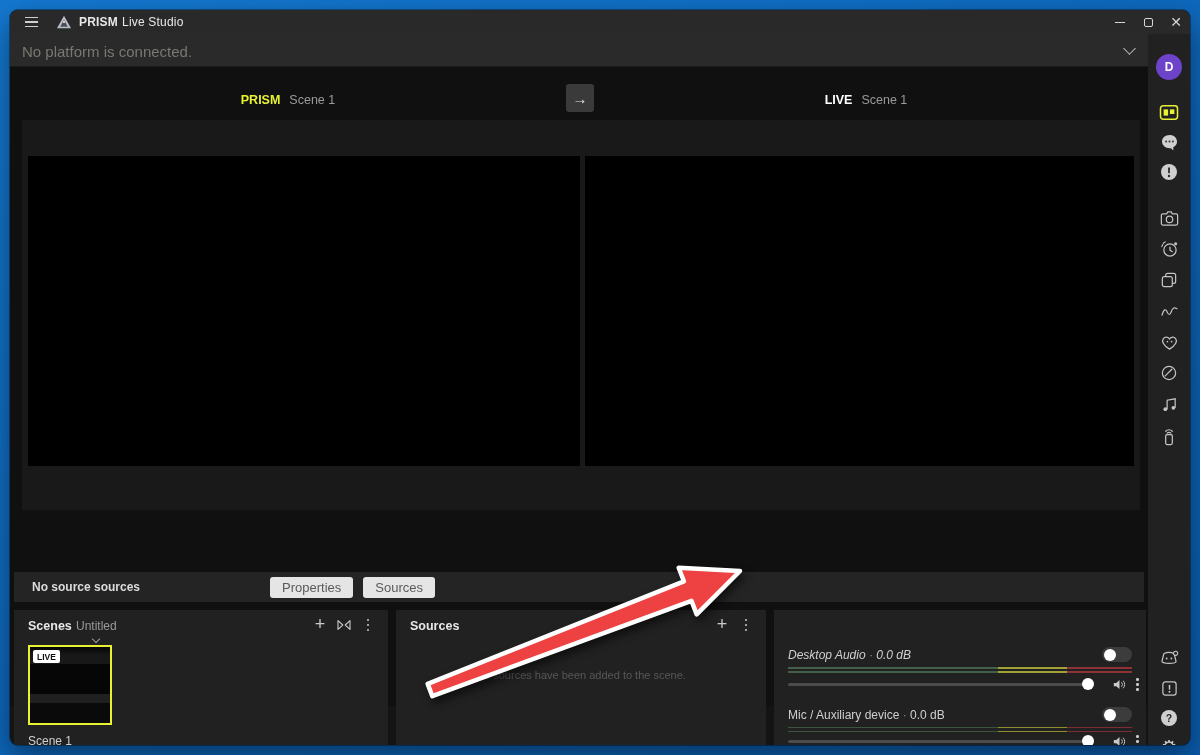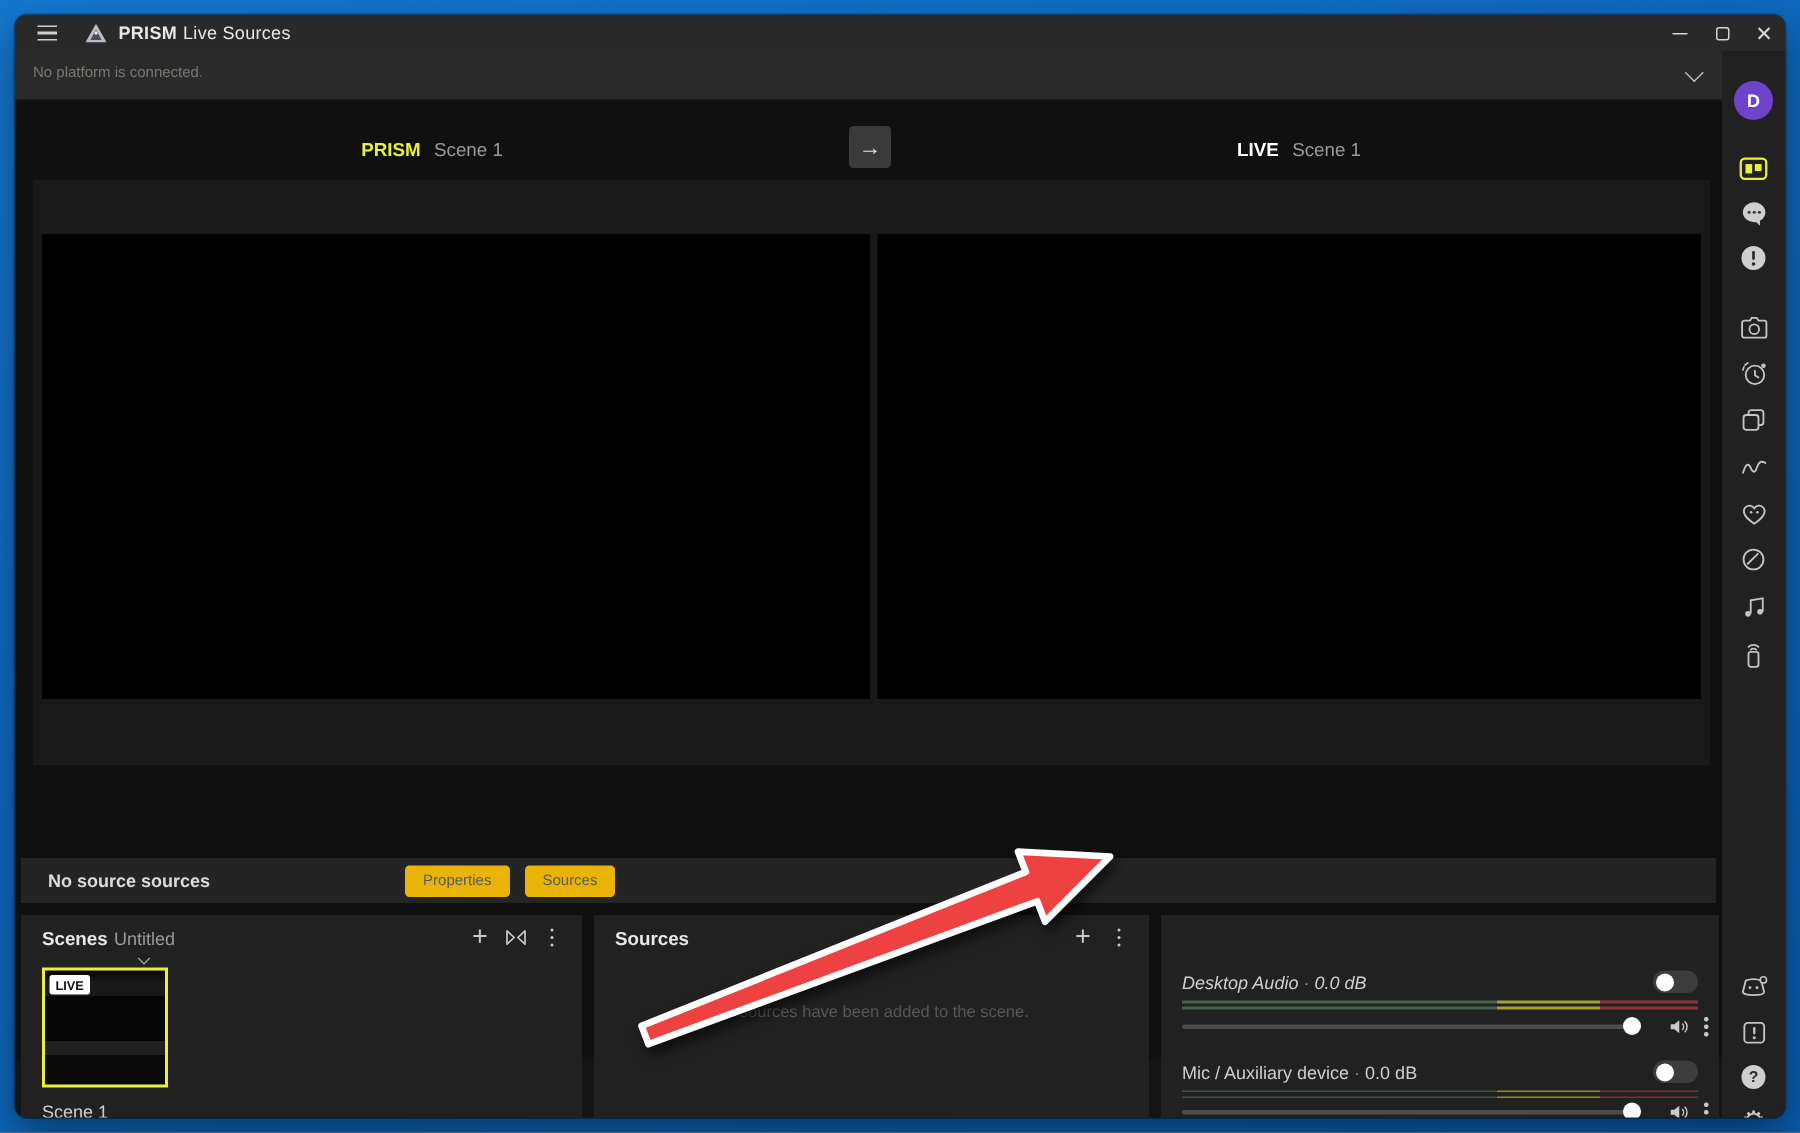--- a/index.html
+++ b/index.html
@@ -25,21 +25,21 @@
   .app-title b { font-weight:bold; margin-right:4px; }
   .win-controls { position:absolute; right:0; top:0; height:24px; display:flex; }
   .wc { width:28px; height:24px; display:flex; align-items:center; justify-content:center;
     color:#d6d6d6; cursor:pointer; }
   .wc .min { width:10px; height:0; border-bottom:1.4px solid #d6d6d6; }
   .wc .max { width:9px; height:9px; border:1.3px solid #d6d6d6; border-radius:2px; }
   .wc.close { font-size:14px; }
   
   .banner { position:absolute; left:0; top:24px; width:1138px; height:33px;
     background:#2a2a2a; border-bottom:1px solid #1b1b1b; }
-  .banner-text { position:absolute; left:12px; top:9px; color:#767a70; font-size:10px; }
+  .banner-text { position:absolute; left:12px; top:9px; color:#767a70; font-size:15px; }
   .banner-chev { position:absolute; right:14px; top:10px; width:9px; height:9px;
     border-right:1.6px solid #b9b9b9; border-bottom:1.6px solid #b9b9b9;
     transform:rotate(45deg); cursor:pointer; }
   
   .main { position:absolute; left:0; top:57px; width:1138px; height:639px; background:#101010; }
   .scene-head { position:absolute; left:0; top:18px; width:1138px; height:36px; }
   .head-group { position:absolute; top:8px; display:flex; gap:9px; align-items:center; font-size:12.5px; }
   .head-edit { left:0; width:556px; justify-content:center; }
   .head-live { left:582px; width:548px; justify-content:center; }
   .badge-edit { color:#e9f232; font-weight:bold; }
@@ -49,22 +49,22 @@
     background:#3a3a3a; border-radius:3px; color:#e0e0e0; font-size:15px;
     display:flex; align-items:center; justify-content:center; cursor:pointer; }
   .preview-wrap { position:absolute; left:12px; top:53px; width:1118px; height:390px; background:#191919; }
   .pv { position:absolute; top:36px; height:310px; background:#000; }
   .pv-edit { left:6px;  width:552px; }
   .pv-live { left:563px; width:549px; }
   
   .nosrc { position:absolute; left:4px; top:505px; width:1130px; height:30px;
     background:#242424; display:flex; align-items:center; }
   .nosrc-label { margin-left:18px; font-weight:bold; color:#dcdcdc; }
-  .dis-btn { height:21px; padding:0 12px; margin-left:10px; background:#eab308;
-    border:none; border-radius:3px; color:#5a5a5a; font-size:10px;
+  .dis-btn { height:21px; padding:0 12px; margin-left:10px; background:#e5e5e5;
+    border:none; border-radius:3px; color:#5a5a5a; font-size:13px;
     font-family:inherit; }
   .dis-btn.first { margin-left:130px; }
   
   .panel { position:absolute; top:543px; height:147px; background:#212121; }
   .panel-scenes { left:4px; width:374px; }
   .panel-sources { left:386px; width:370px; }
   .panel-mixer { left:764px; width:372px; }
   .panel-head { position:absolute; left:0; top:0; width:100%; height:30px; }
   .panel-title { position:absolute; left:14px; top:9px; font-weight:bold; color:#e8e8e8; font-size:12.5px; }
   .ph-icons { position:absolute; right:8px; top:3px; display:flex; align-items:center; }
@@ -124,21 +124,21 @@
         <i></i>
       </div>
     <div class="logo">
       <svg class="icon" width="16" height="14" viewBox="0 0 20 18">
         <path d="M10 1 L19 17 H1 Z" fill="#b9bec4"></path>
         <path d="M10 6 L14.8 15 H5.2 Z" fill="#4a4f56"></path>
         <circle cx="10" cy="9" r="1.4" fill="#e8e8e8"></circle>
       </svg>
     </div>
     <div class="app-title">
-      <b>PRISM</b><span>Live Sources</span>
+      <b>PRISM</b><span>Live Studio</span>
     </div>
     <div class="win-controls">
       <div class="wc">
           <span class="min"></span>
         </div>
       <div class="wc">
           <span class="max"></span>
         </div>
       <div class="wc close">✕</div>
     </div>

